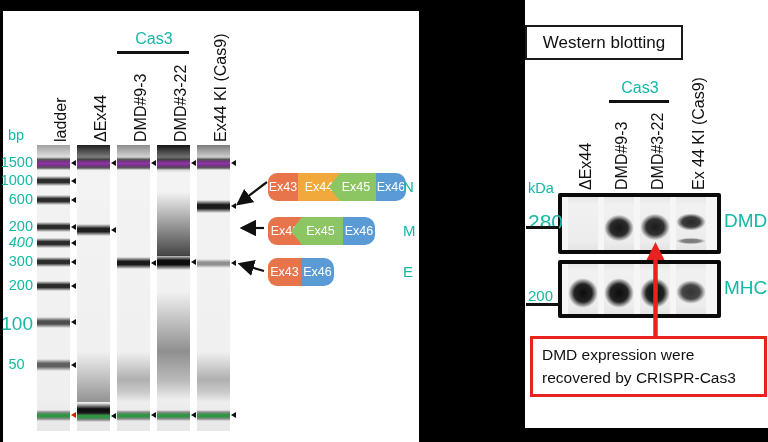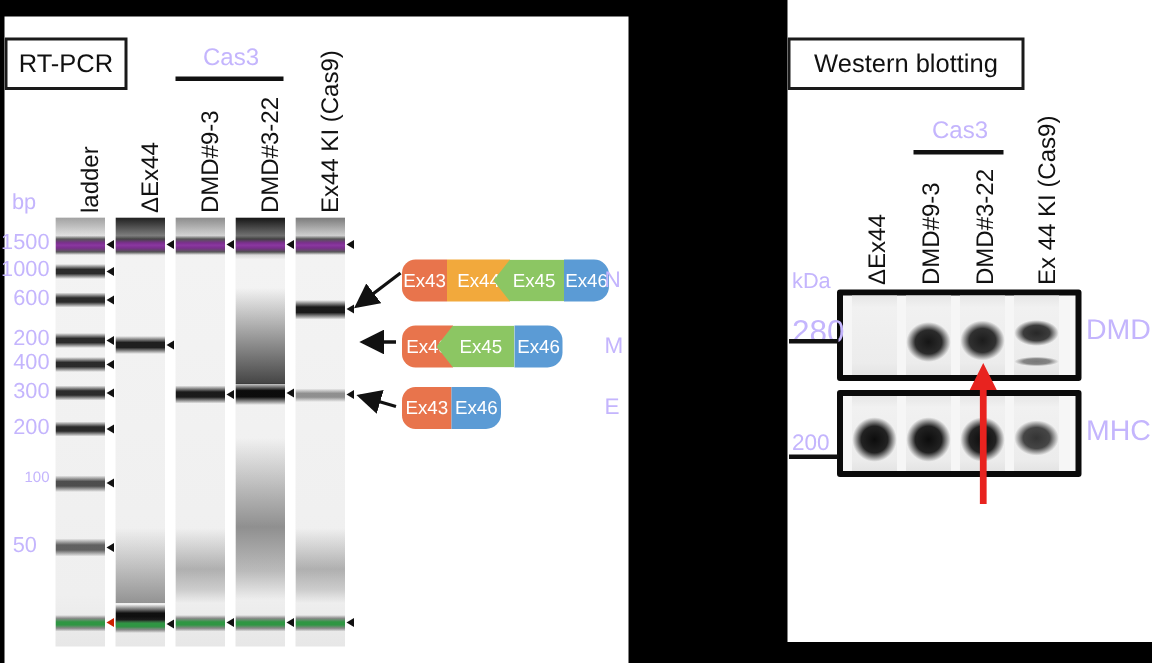--- a/index.html
+++ b/index.html
@@ -4,21 +4,21 @@
 <style>
   html,body{margin:0;padding:0;background:#000;}
   #page{position:relative;width:768px;height:442px;background:#000;overflow:hidden;
         font-family:"Liberation Sans",sans-serif;color:#111;}
   .panel{position:absolute;background:#fff;}
   .titlebox{position:absolute;background:#fff;border:2px solid #1a1a1a;
             display:flex;align-items:center;justify-content:center;
             font-size:17px;color:#111;}
   .vlabel{position:absolute;transform:rotate(-90deg);transform-origin:0 0;
           white-space:nowrap;font-size:16px;line-height:17px;color:#111;}
-  .hlabel{position:absolute;white-space:nowrap;color:#c4b5fd;}
+  .hlabel{position:absolute;white-space:nowrap;color:#14b8a6;}
   .underline{position:absolute;background:#111;}
   .lane{position:absolute;background:linear-gradient(180deg,#e2e2e2 0%,#f3f3f3 10%,#efefef 88%,#e7e7e7 100%);}
   .band{position:absolute;left:0;width:100%;}
   .tick{position:absolute;width:0;height:0;border-top:3px solid transparent;
         border-bottom:3px solid transparent;}
   .exon-row{position:absolute;display:flex;align-items:stretch;height:28px;}
   .exon{display:flex;align-items:center;justify-content:center;color:#fff;
         font-size:12.5px;letter-spacing:0;}
   .blot-box{position:absolute;background:#f6f6f6;border:4px solid #0a0a0a;border-radius:2px;}
   .blot-lane{position:absolute;top:0;height:100%;background:linear-gradient(180deg,#e6e6e6,#f1f1f1 15%,#ececec 85%,#e4e4e4);}
@@ -27,38 +27,35 @@
                   padding:4px 9px;font-size:15.5px;line-height:1.5;color:#111;}
 </style>
 </head>
 <body>
 
 <div id="page">
 
   <div class="panel" style="left:3px;top:11px;width:416px;height:431px;"></div>
   <div class="panel" style="left:525px;top:0;width:243px;height:428px;"></div>
 
-  <div class="titlebox" style="left:3px;top:25px;width:78px;height:31px;">
-    <span>RT-PCR</span>
-  </div>
 
   <div class="hlabel" style="left:118px;top:30px;width:72px;text-align:center;font-size:16px;">Cas3</div>
   <div class="underline" style="left:117px;top:51px;width:72px;height:3px;"></div>
 
   <div class="hlabel" style="left:8px;top:127px;font-size:14.5px;">bp</div>
 
   <div id="gen-rtpcr" style="position:absolute;left:0;top:0;width:768px;height:442px;">
       <div class="hlabel" style="left: 0px; top: 154px; width: 33px; text-align: right; font-size: 14.5px;">1500</div>
       <div class="hlabel" style="left: 0px; top: 172px; width: 33px; text-align: right; font-size: 14.5px;">1000</div>
       <div class="hlabel" style="left: 0px; top: 191px; width: 33px; text-align: right; font-size: 14.5px;">600</div>
       <div class="hlabel" style="left: 0px; top: 218px; width: 33px; text-align: right; font-size: 14.5px;">200</div>
-      <div class="hlabel" style="left: 0px; top: 234px; width: 33px; text-align: right; font-size: 14.5px;">400</div>
+      <div class="hlabel" style="left: 0px; top: 234px; width: 33px; text-align: right; font-size: 14.5px; font-style: italic;">400</div>
       <div class="hlabel" style="left: 0px; top: 253px; width: 33px; text-align: right; font-size: 14.5px;">300</div>
       <div class="hlabel" style="left: 0px; top: 277px; width: 33px; text-align: right; font-size: 14.5px;">200</div>
-      <div class="hlabel" style="left: 0px; top: 313px; width: 33px; text-align: right; font-size: 10px;">100</div>
+      <div class="hlabel" style="left: 0px; top: 313px; width: 33px; text-align: right; font-size: 19px;">100</div>
       <div class="hlabel" style="left: 0px; top: 356px; width: 33px; text-align: center; font-size: 14.5px;">50</div>
       <div class="vlabel" style="left: 52px; top: 142px;">ladder</div>
       <div class="lane" style="left: 37px; top: 145px; width: 33px; height: 286px; overflow: hidden;">
         <div class="band" style="top: 0px; height: 14px; background: linear-gradient(rgba(10, 10, 10, 0.3), rgba(10, 10, 10, 0));"></div>
         <div class="band" style="top: 11.5px; height: 13px; background: linear-gradient(rgba(25, 25, 25, 0) 0%, rgba(45, 45, 45, 0.78) 18%, rgb(123, 47, 142) 38%, rgb(138, 56, 160) 50%, rgb(123, 47, 142) 64%, rgba(45, 45, 45, 0.78) 84%, rgba(25, 25, 25, 0) 100%);"></div>
         <div class="band" style="top: 31px; height: 10px; background: linear-gradient(rgba(8, 8, 8, 0) 0%, rgba(8, 8, 8, 0.85) 36%, rgba(8, 8, 8, 0.85) 64%, rgba(8, 8, 8, 0) 100%);"></div>
         <div class="band" style="top: 50px; height: 10px; background: linear-gradient(rgba(8, 8, 8, 0) 0%, rgba(8, 8, 8, 0.85) 36%, rgba(8, 8, 8, 0.85) 64%, rgba(8, 8, 8, 0) 100%);"></div>
         <div class="band" style="top: 77px; height: 10px; background: linear-gradient(rgba(8, 8, 8, 0) 0%, rgba(8, 8, 8, 0.85) 36%, rgba(8, 8, 8, 0.85) 64%, rgba(8, 8, 8, 0) 100%);"></div>
         <div class="band" style="top: 93px; height: 10px; background: linear-gradient(rgba(8, 8, 8, 0) 0%, rgba(8, 8, 8, 0.85) 36%, rgba(8, 8, 8, 0.85) 64%, rgba(8, 8, 8, 0) 100%);"></div>
         <div class="band" style="top: 112px; height: 10px; background: linear-gradient(rgba(8, 8, 8, 0) 0%, rgba(8, 8, 8, 0.85) 36%, rgba(8, 8, 8, 0.85) 64%, rgba(8, 8, 8, 0) 100%);"></div>
@@ -216,19 +213,22 @@
         </div>
         <div class="blot-lane" style="left: 114px; width: 30px;">
           <div class="band" style="left: -2px; width: 34px; top: 13px; height: 30px; background: radial-gradient(58% 52%, rgba(5, 5, 5, 0.8) 0%, rgba(5, 5, 5, 0.72) 45%, rgba(5, 5, 5, 0) 75%);"></div>
         </div>
       </div>
       <div class="hlabel" style="left: 528px; top: 287px; width: 28px; font-size: 15px;">200</div>
       <div class="underline" style="left: 526px; top: 303px; width: 33px; height: 3px;"></div>
       <div class="hlabel" style="left: 724px; top: 277px; font-size: 19px;">MHC</div>
     </div>
 
+  <div id="annotation-box" style="left:530px;top:336px;width:213px;">
+    <span>DMD expression were recovered by CRISPR-Cas3</span>
+  </div>
 
   <svg class="overlay" width="768" height="442" viewBox="0 0 768 442" style="z-index:6;">
     <line x1="655.5" y1="336" x2="655.5" y2="256" stroke="#e8231f" stroke-width="4.5"></line>
     <polygon points="655.5,242 646.5,260 664.5,260" fill="#e8231f"></polygon>
   </svg>
 
 </div>
 
 </body></html>

